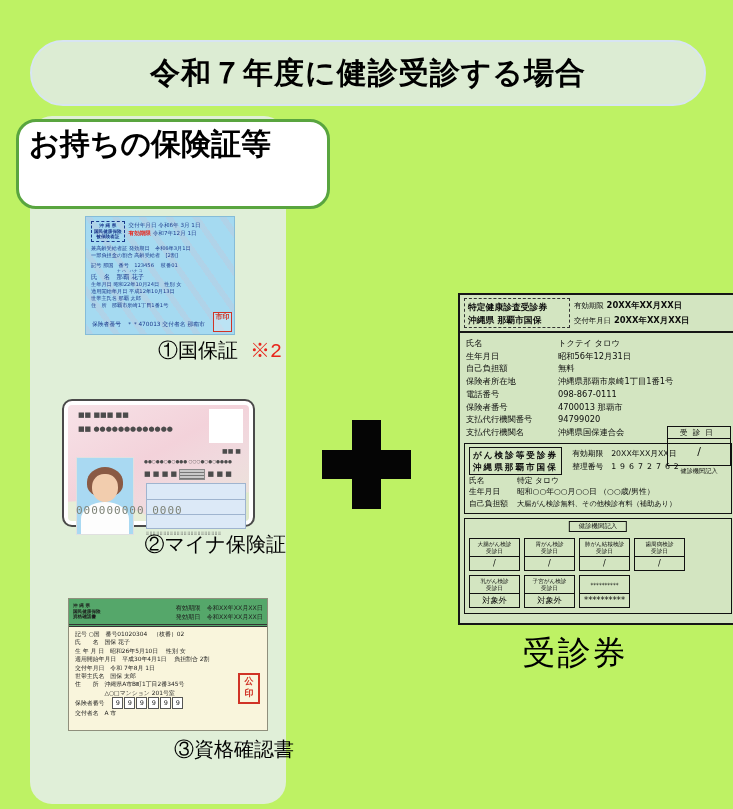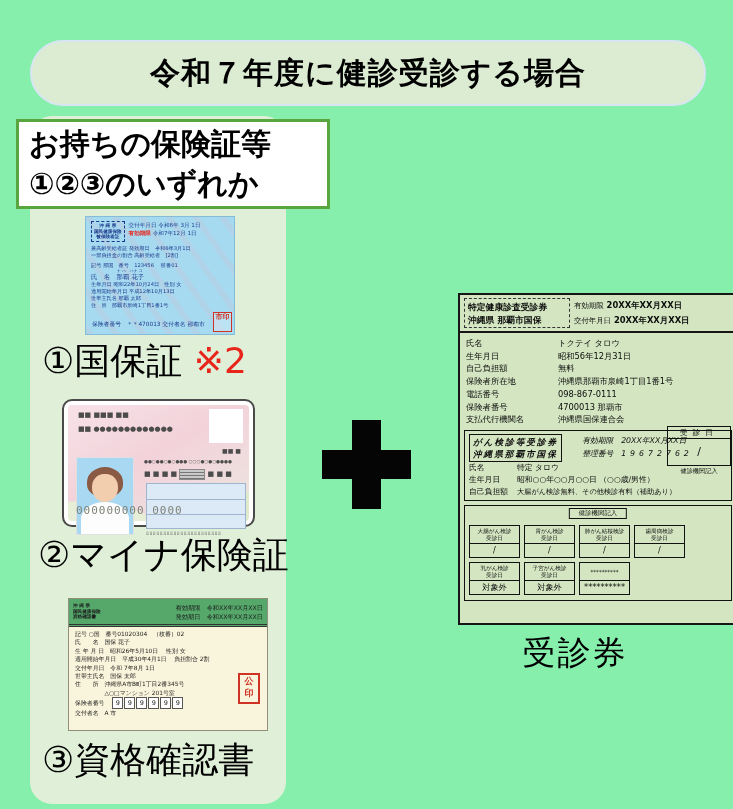--- a/index.html
+++ b/index.html
@@ -1,31 +1,31 @@
 <!DOCTYPE html>
 <html><head>
 <meta charset="utf-8">
 <style>
   html,body{margin:0;padding:0;background:#fff;}
   body{font-family:"DejaVu Sans",sans-serif;color:#000;}
-  .stage{position:relative;width:733px;height:809px;background:#86efac;overflow:hidden;}
+  .stage{position:relative;width:733px;height:809px;background:#bef264;overflow:hidden;}
   .abs{position:absolute;}
 
   
   .banner{left:30px;top:40px;width:672px;height:62px;background:#dcecd3;border:2px solid #d8e5f2;
     border-radius:33px;display:flex;align-items:center;justify-content:center;
     font-size:30px;font-weight:bold;letter-spacing:1px;}
 
   
   .panel{left:30px;top:116px;width:256px;height:688px;background:#e0efd8;border-radius:22px;}
   .header-box{left:16px;top:119px;width:314px;height:90px;background:#fff;border:3px solid #59a53f;
-    border-radius:0;padding:2px 10px;box-sizing:border-box;font-size:30px;font-weight:bold;line-height:40px;}
-
-  
-  .big-label{font-size:36px;text-align:left;white-space:nowrap;}
+    border-radius:20px;padding:2px 10px;box-sizing:border-box;font-size:30px;font-weight:bold;line-height:40px;}
+
+  
+  .big-label{font-size:20px;text-align:right;white-space:nowrap;font-family:Liberation Mono, monospace;}
   .note-red{color:#e8251b;}
 
   
   .card1{left:85px;top:216px;width:150px;height:119px;background:#a5daf1;border:1px solid #85bcd8;
     box-sizing:border-box;padding:4px 5px;color:#1c3a8c;
     background-image:repeating-linear-gradient(55deg,rgba(255,160,170,.12) 0 6px,rgba(255,255,255,0) 6px 22px);}
   .card1 .hdr{display:flex;gap:4px;margin-bottom:3px;}
   .card1 .orgbox{border:1px dashed #1c3a8c;padding:1px 2px;font-size:4.6px;line-height:5.6px;font-weight:bold;text-align:center;}
   .card1 .hdr-r{font-size:5.6px;line-height:8px;}
   .card1 .redlbl{color:#e8251b;font-weight:bold;}
@@ -83,21 +83,21 @@
   .t-head-r .v{font-size:8.4px;font-weight:bold;margin-left:3px;}
   .t-body{padding:4px 6px 0;}
   .t-row{display:flex;font-size:8.3px;line-height:12.7px;white-space:nowrap;}
   .t-row .lb{width:92px;flex:none;}
   .visit-box{position:absolute;right:5px;top:131px;width:64px;text-align:center;}
   .visit-inner{border:1.5px solid #111;}
   .visit-inner .vh{font-size:7.6px;letter-spacing:5px;border-bottom:1px solid #111;line-height:11px;}
   .visit-inner .vv{font-size:11px;line-height:26px;}
   .visit-cap{font-size:6.2px;line-height:9px;}
   .cancer{margin:4px 4px 0;border:1.5px solid #111;padding:3px 4px;box-sizing:border-box;}
-  .c-head{display:flex;gap:20px;font-style:italic;}
+  .c-head{display:flex;gap:10px;}
   .c-titlebox{border:1px solid #111;padding:1px 3px;font-size:8.6px;font-weight:bold;line-height:12px;
     letter-spacing:2px;white-space:nowrap;}
   .c-head-r{flex:1;font-size:7.8px;line-height:13px;white-space:nowrap;}
   .c-head-r .num{letter-spacing:4px;}
   .c-row{display:flex;font-size:7.8px;line-height:10.8px;white-space:nowrap;margin-top:1px;}
   .c-row .lb{width:48px;flex:none;}
   .c-row .sm{font-size:7.2px;}
   .gridbox{margin:4px 4px;border:1.5px solid #111;position:relative;padding:15px 4px 5px;box-sizing:border-box;}
   .grid-cap{position:absolute;top:2px;left:50%;transform:translateX(-50%);border:1px solid #111;
     font-size:6.4px;line-height:9px;padding:0 9px;white-space:nowrap;background:#d3e5c1;}
@@ -114,21 +114,20 @@
 <div class="stage">
 
   <div class="abs banner">
     <span>令和７年度に健診受診する場合</span>
   </div>
 
   <div class="abs panel"></div>
 
   <div class="abs header-box">
     <div>お持ちの保険証等</div>
-    <div>①②③のいずれか</div>
   </div>
 
   <div class="abs card1">
     <div class="hdr">
       <div class="orgbox">
         <div>沖 縄 県</div>
         <div>国民健康保険</div>
         <div>被保険者証</div>
       </div>
       <div class="hdr-r">
@@ -251,20 +250,24 @@
         </div>
       <div class="t-row">
           <span class="lb">電話番号</span>
           <span>098-867-0111</span>
         </div>
       <div class="t-row">
           <span class="lb">保険者番号</span>
           <span>4700013 那覇市</span>
         </div>
       <div class="t-row">
+          <span class="lb">支払代行機関番号</span>
+          <span>94799020</span>
+        </div>
+      <div class="t-row">
           <span class="lb">支払代行機関名</span>
           <span>沖縄県国保連合会</span>
         </div>
     </div>
 
     <div class="visit-box">
       <div class="visit-inner">
         <div class="vh">受診日</div>
         <div class="vv">/</div>
       </div>

